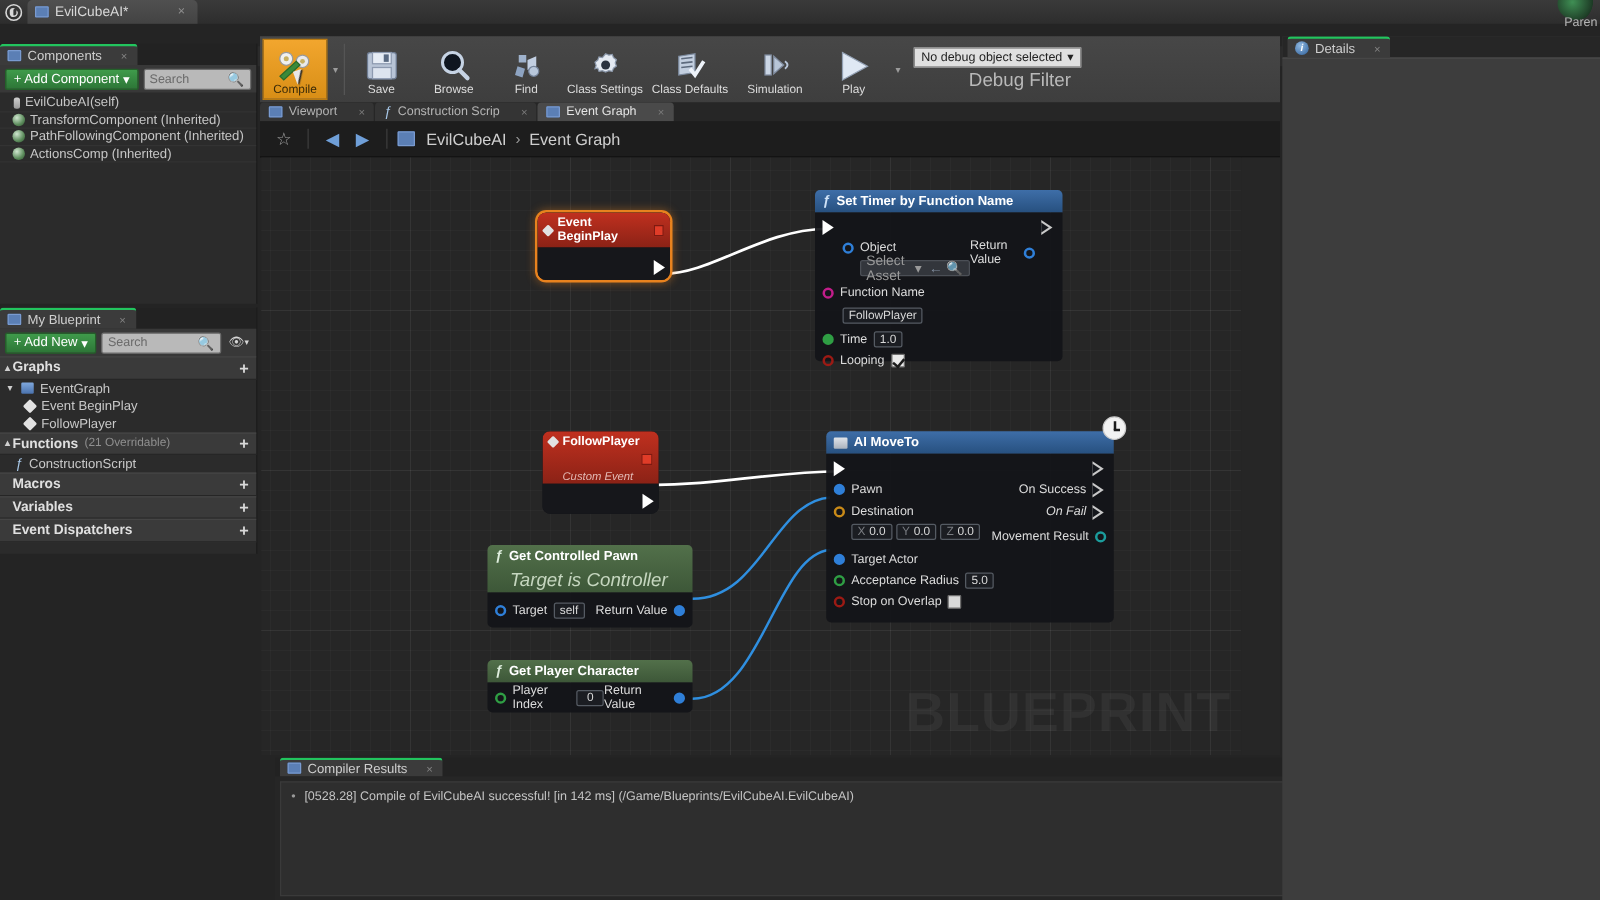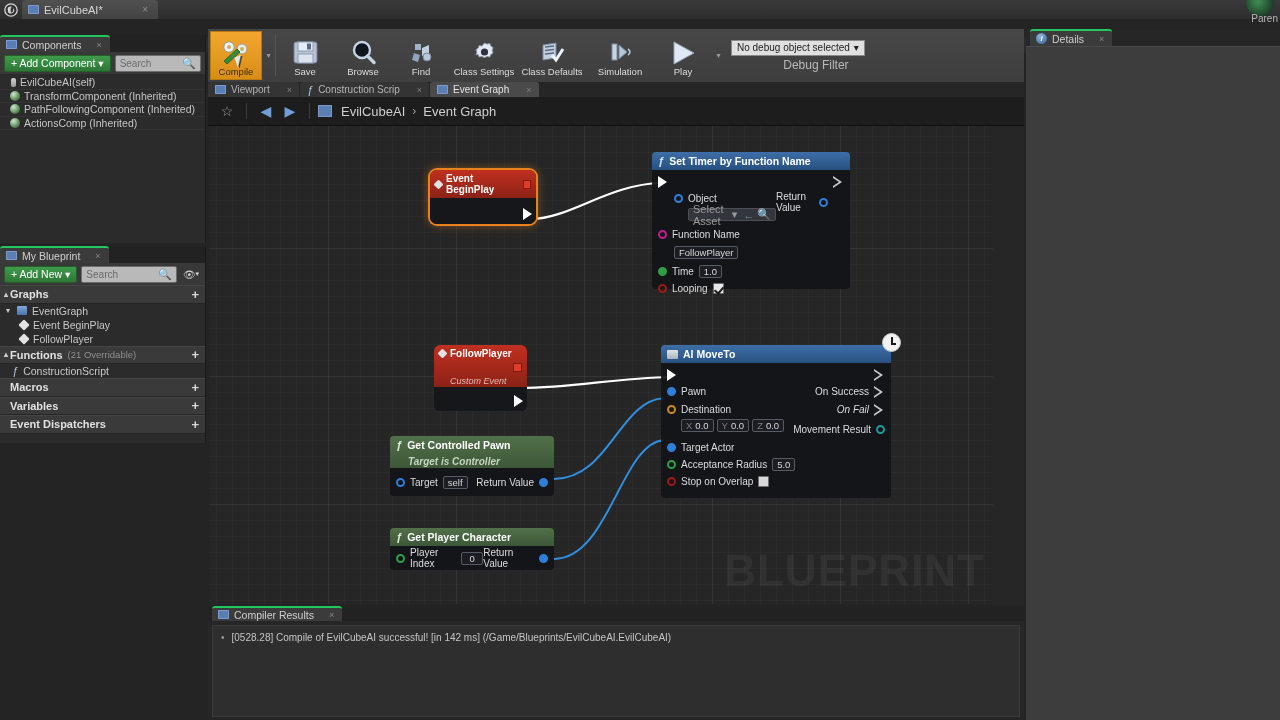--- a/index.html
+++ b/index.html
@@ -149,21 +149,21 @@
     background: linear-gradient(#f2a62e, #d88e16);
     border: 1px solid #b97a10; width: 52px; margin: 2px 0 2px 2px;
   }
   .tb-divider { width: 1px; background: #555; margin: 6px 0; }
   .tb-arrow { width: 13px; display: flex; align-items: center; justify-content: center; color: #9b9b9b; font-size: 8px; }
   .debug-group { display: flex; flex-direction: column; justify-content: center; align-items: center; padding-left: 6px; }
   .debug-combo {
     height: 16px; background: #e0e0e0; color: #222; font-size: 10px;
     border: 1px solid #8a8a8a; display: flex; align-items: center; gap: 4px; padding: 0 5px;
   }
-  .debug-caption { font-size: 12px; color: #b9b9b9; margin-top: 2px; padding-left: 36px; }
+  .debug-caption { font-size: 15px; color: #b9b9b9; margin-top: 2px; padding-left: 36px; }
 
   .maintabs {
     position: absolute; left: 208px; top: 82px; width: 816px; height: 15px;
     background: #262626; display: flex; align-items: flex-end;
   }
   .mtab {
     height: 15px; padding: 0 7px; display: flex; align-items: center; gap: 5px;
     font-size: 10px; color: #b4b4b4; background: #343434; margin-right: 1px;
     border-top-left-radius: 3px; border-top-right-radius: 3px;
   }
@@ -301,21 +301,21 @@
   }
   .clock-badge::before {
     content: ''; position: absolute; left: 8px; top: 3px; width: 1.6px; height: 7px; background: #1a1a1a;
   }
   .clock-badge::after {
     content: ''; position: absolute; left: 8px; top: 9px; width: 5px; height: 1.6px; background: #1a1a1a;
   }
 
   
   .compiler {
-    position: absolute; left: 208px; top: 606px; width: 816px; height: 114px;
+    position: absolute; left: 220px; top: 606px; width: 816px; height: 114px;
     background: #262626;
   }
   .compiler-tabrow { height: 15px; background: #222; display: flex; align-items: flex-end; padding-left: 4px; }
   .compiler-body {
     margin: 4px 4px 0 4px; height: 92px; background: #2e2e2e;
     border: 1px solid #3a3a3a; padding: 6px 8px; font-size: 10px; color: #c4c4c4;
   }
   .log-line { display: flex; gap: 7px; align-items: flex-start; }
   .log-bullet { color: #9a9a9a; font-size: 10px; line-height: 12px; }
 
@@ -756,21 +756,21 @@
           <span class="fieldlabel">Stop on Overlap</span>
           <span class="chk off"></span>
         </div>
       </div>
     </div>
 
     <div class="node" style="left:181px; top:310px; width:164px;">
       <div class="node-hdr" style="background:linear-gradient(#52704a,#3d5738);padding-bottom:1px;flex-wrap:wrap;">
         <span class="fn-ico" style="color:#dfeede;">ƒ</span>
         <span>Get Controlled Pawn</span>
-        <div style="width:100%;padding-left:12px;font-size:10px;font-style:italic;font-weight:bold;color:#c5d6bf;">Target is Controller</div>
+        <div style="width:100%;padding-left:12px;font-size:15px;font-style:italic;font-weight:normal;color:#c5d6bf;">Target is Controller</div>
       </div>
       <div class="node-body" style="height:28px;display:flex;align-items:center;justify-content:space-between;padding:0 6px;">
         <div class="pinrow" style="padding:0;">
           <span class="pin obj"></span>
           <span class="fieldlabel">Target</span>
           <span class="fieldbox">self</span>
         </div>
         <div class="pinrow right" style="padding:0;">
           <span class="fieldlabel">Return Value</span>
           <span class="pin obj filled"></span>

